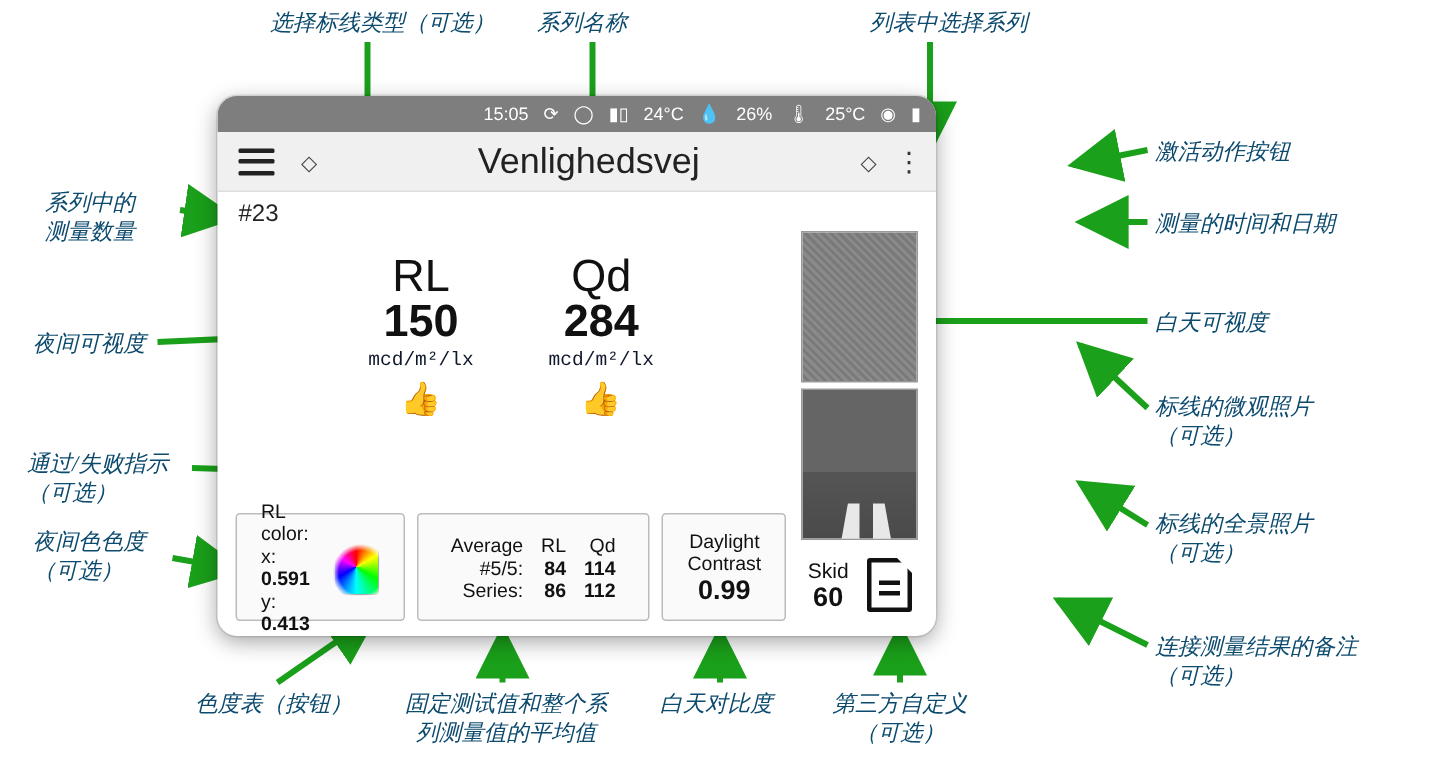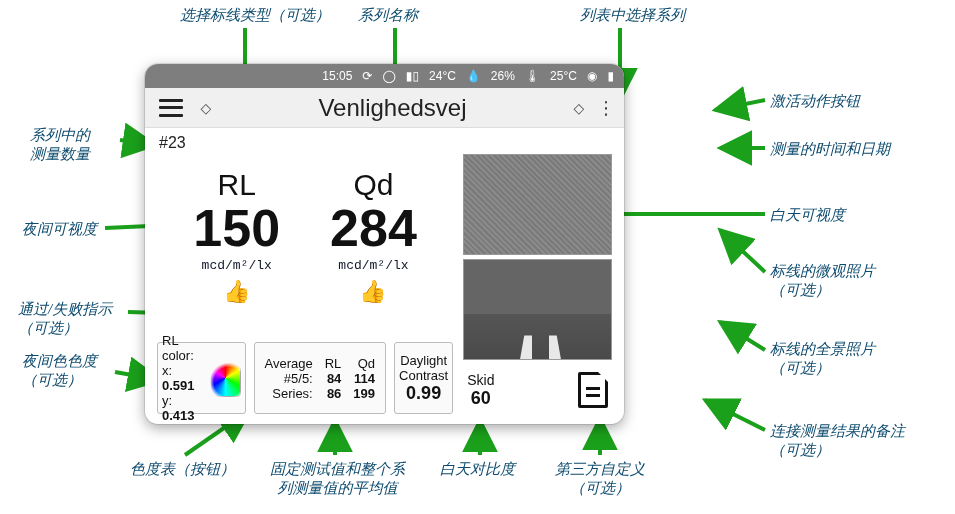--- a/index.html
+++ b/index.html
@@ -112,41 +112,41 @@
   .readings {
     flex:1;
     display:flex;
     flex-direction:row;
     justify-content:center;
     gap:50px;
     padding-top:14px;
   }
   .reading { text-align:center; }
   .reading .lbl { font-size: 30px; }
-  .reading .val { font-size: 52px; font-weight:bold; margin-top:-4px;}
+  .reading .val { font-size: 30px; font-weight:bold; margin-top:-4px;}
   .reading .unit { font-size: 13px; color:#0f172a;font-family:Liberation Mono, monospace; }
   .thumb {
     margin-top:6px;
     text-align:center;
     color:#18a218;
     font-size:22px;
   }
 
   .bottomrow {
     display:flex;
     flex-direction:row;
     align-items:stretch;
     gap:8px;
     height: 72px;
   }
   .infobox {
     border:1px solid #bbb;
     border-radius:3px;
     background:#fafafa;
-    padding:4px 4px;
+    padding:4px 16px;
     font-size:13px;
     display:flex;
     flex-direction:column;
     justify-content:center;
   }
   .rlcolor { flex-direction:row; align-items:center; gap:8px; }
   .rlcolor .icon {
     width:38px; height:38px;
     border:1px solid #aaa;
     background: conic-gradient(red,yellow,lime,cyan,blue,magenta,red);
@@ -348,21 +348,21 @@
               <td>Qd</td>
             </tr>
             <tr>
               <td>#5/5:</td>
               <td>84</td>
               <td>114</td>
             </tr>
             <tr>
               <td>Series:</td>
               <td>86</td>
-              <td>199</td>
+              <td>112</td>
             </tr>
           </tbody>
             </table>
         </div>
 
         <div class="infobox daylight">
           <div>Daylight</div>
           <div>Contrast</div>
           <div class="big">0.99</div>
         </div>

